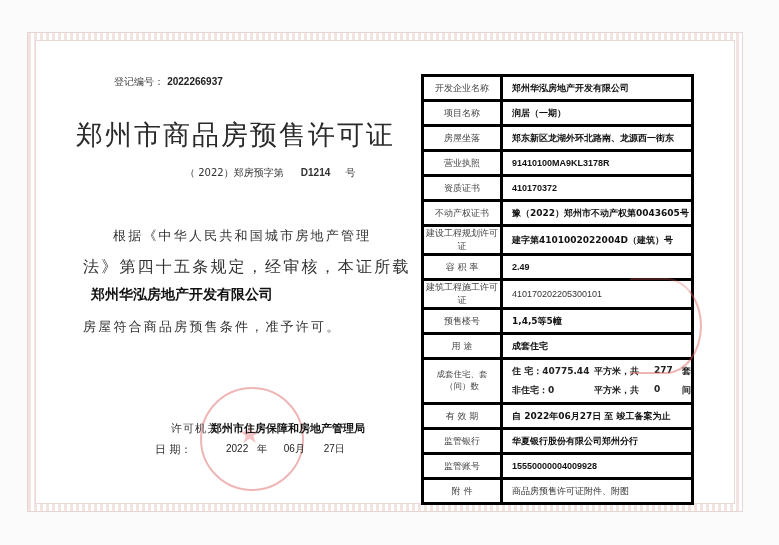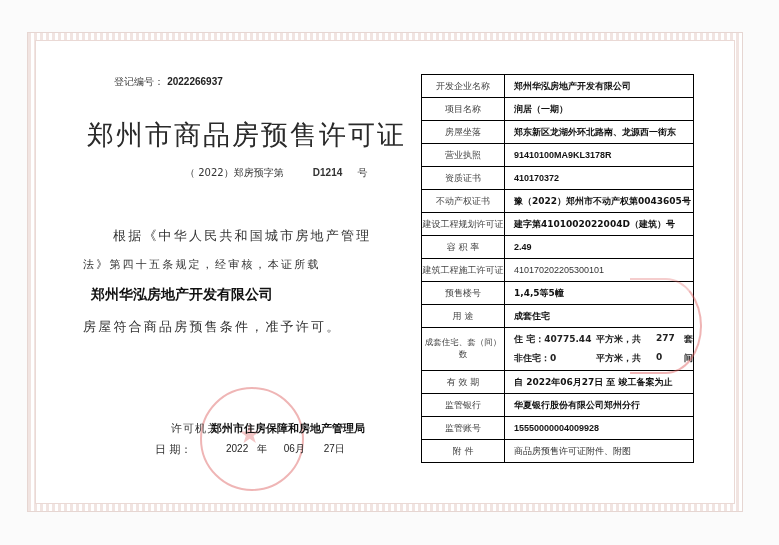--- a/index.html
+++ b/index.html
@@ -5,37 +5,37 @@
   html,body{margin:0;padding:0;}
   body{width:779px;height:545px;background:#fbfbfb;position:relative;overflow:hidden;font-family:"DejaVu Sans",sans-serif;color:#222;}
   .sheet{position:absolute;left:27px;top:32px;width:716px;height:480px;background:#fff;}
   .frame-outer{position:absolute;left:27px;top:32px;width:716px;height:480px;box-sizing:border-box;border:1px solid #e6d6d2;}
   .frame-pattern{position:absolute;left:28px;top:33px;width:714px;height:478px;box-sizing:border-box;border:7px solid transparent;
     border-image: repeating-linear-gradient(90deg,#f1e4e1 0 3px,#fff 3px 6px) 7;}
   .frame-inner{position:absolute;left:35px;top:40px;width:700px;height:464px;box-sizing:border-box;border:1px solid #ead9d5;}
   .abs{position:absolute;white-space:nowrap;}
   .reg{left:66px;top:75px;font-size:10px;color:#444;margin-left:48px;}
   .reg b{font-family:"Liberation Sans",sans-serif;font-size:10px;color:#222;}
-  .title{left:87px;top:117px;font-size:27px;letter-spacing:2px;color:#2a2a2a;}
+  .title{left:76px;top:117px;font-size:27px;letter-spacing:2px;color:#2a2a2a;}
   .permitno{left:185px;top:166px;font-size:10px;color:#333;}
   .permitno .n{font-family:"Liberation Sans",sans-serif;font-weight:bold;}
   .body1{left:113px;top:227px;font-size:13px;letter-spacing:2.2px;color:#333;}
-  .body2{left:83px;top:257px;font-size:11px;letter-spacing:2.2px;color:#333;}
+  .body2{left:83px;top:257px;font-size:16px;letter-spacing:2.2px;color:#333;}
   .company{left:91px;top:286px;font-size:14px;font-weight:bold;color:#111;}
   .body3{left:83px;top:318px;font-size:13px;letter-spacing:2.2px;color:#333;}
   .auth-label{left:155px;top:421px;font-size:11px;color:#333;letter-spacing:1px;margin-left:16px;}
   .auth-val{left:211px;top:421px;font-size:11px;font-weight:bold;color:#111;}
   .date-label{left:155px;top:442px;font-size:11px;color:#333;}
   .date-vals{left:226px;top:442px;font-size:10px;color:#222;font-family:"Liberation Sans",sans-serif;}
   .stamp{position:absolute;border-radius:50%;border:2px solid rgba(220,90,90,0.45);}
   .stamp1{left:200px;top:387px;width:100px;height:100px;}
   .stamp1 .star{position:absolute;left:36px;top:30px;font-size:26px;color:rgba(220,90,90,0.35);}
   .stamp2{left:630px;top:278px;width:70px;height:92px;border-left:none;border-top-color:rgba(220,90,90,0.3);border-radius:0 50% 50% 0;}
   table.info{position:absolute;left:421px;top:74px;width:273px;border-collapse:collapse;font-size:9px;}
-  table.info td{border:1px solid #000000;height:22px;padding:0;}
+  table.info td{border:3px solid #000000;height:22px;padding:0;}
   table.info td.k{width:86px;text-align:center;color:#444;font-size:9px;}
   table.info td.v{padding-left:9px;color:#111;font-weight:bold;font-size:9px;}
   table.info td.v.plain{font-weight:normal;color:#333;}
   .mono{font-family:"Liberation Sans",sans-serif;}
   .dual{display:flex;flex-direction:column;gap:6px;font-weight:bold;color:#222;}
   .dual div{display:flex;}
   .dual .c1{width:82px;}
   .dual .c2{width:60px;}
   .dual .c3{width:28px;}
 </style>
@@ -49,21 +49,21 @@
 
 <div class="abs reg">
   <span>登记编号：</span>
   <b>2022266937</b>
 </div>
 
 <div class="abs title">郑州市商品房预售许可证</div>
 
 <div class="abs permitno">
   <span>（  2022）郑房预字第</span>
-  <span class="n" style="margin-left:26px">D1214</span>
+  <span class="n" style="margin-left:14px">D1214</span>
   <span style="margin-left:12px">号</span>
 </div>
 
 <div class="abs body1">根据《中华人民共和国城市房地产管理</div>
 <div class="abs body2">法》第四十五条规定，经审核，本证所载</div>
 <div class="abs company">郑州华泓房地产开发有限公司</div>
 <div class="abs body3">房屋符合商品房预售条件，准予许可。</div>
 
 <div class="stamp stamp1">
   <span class="star">★</span>

